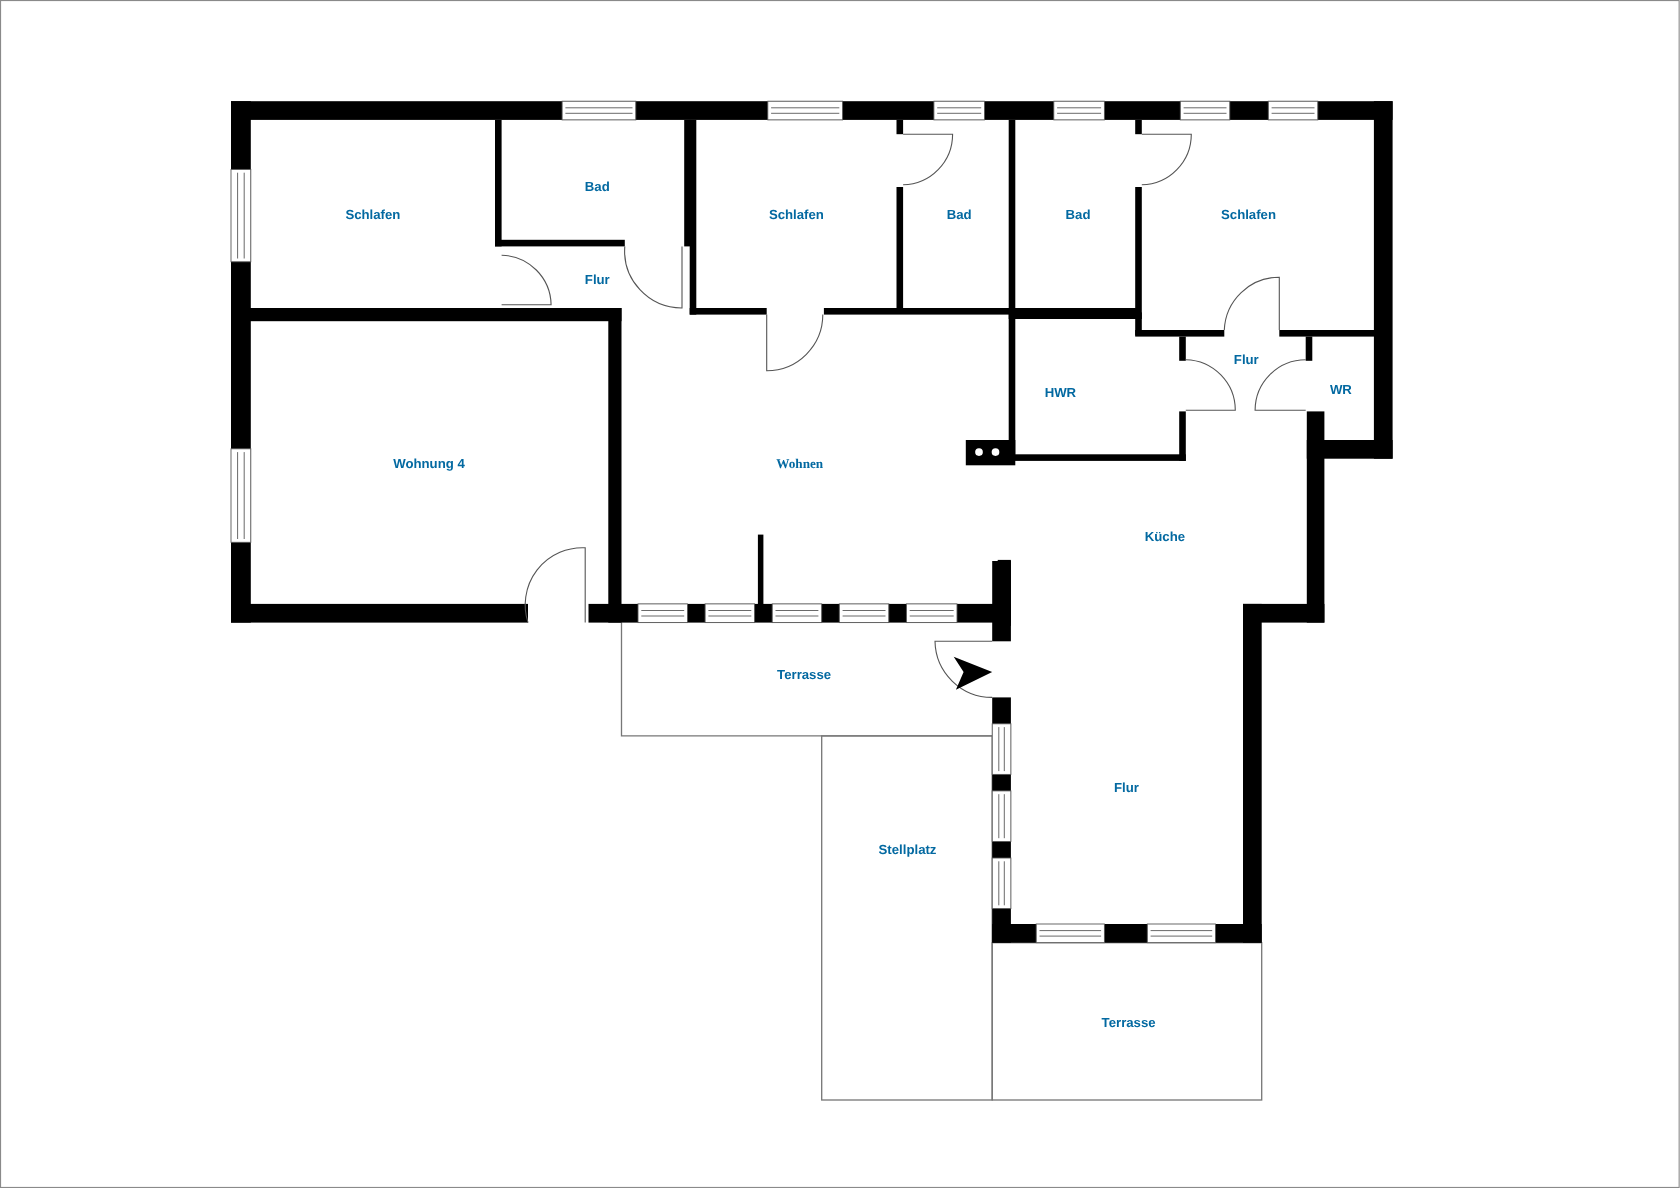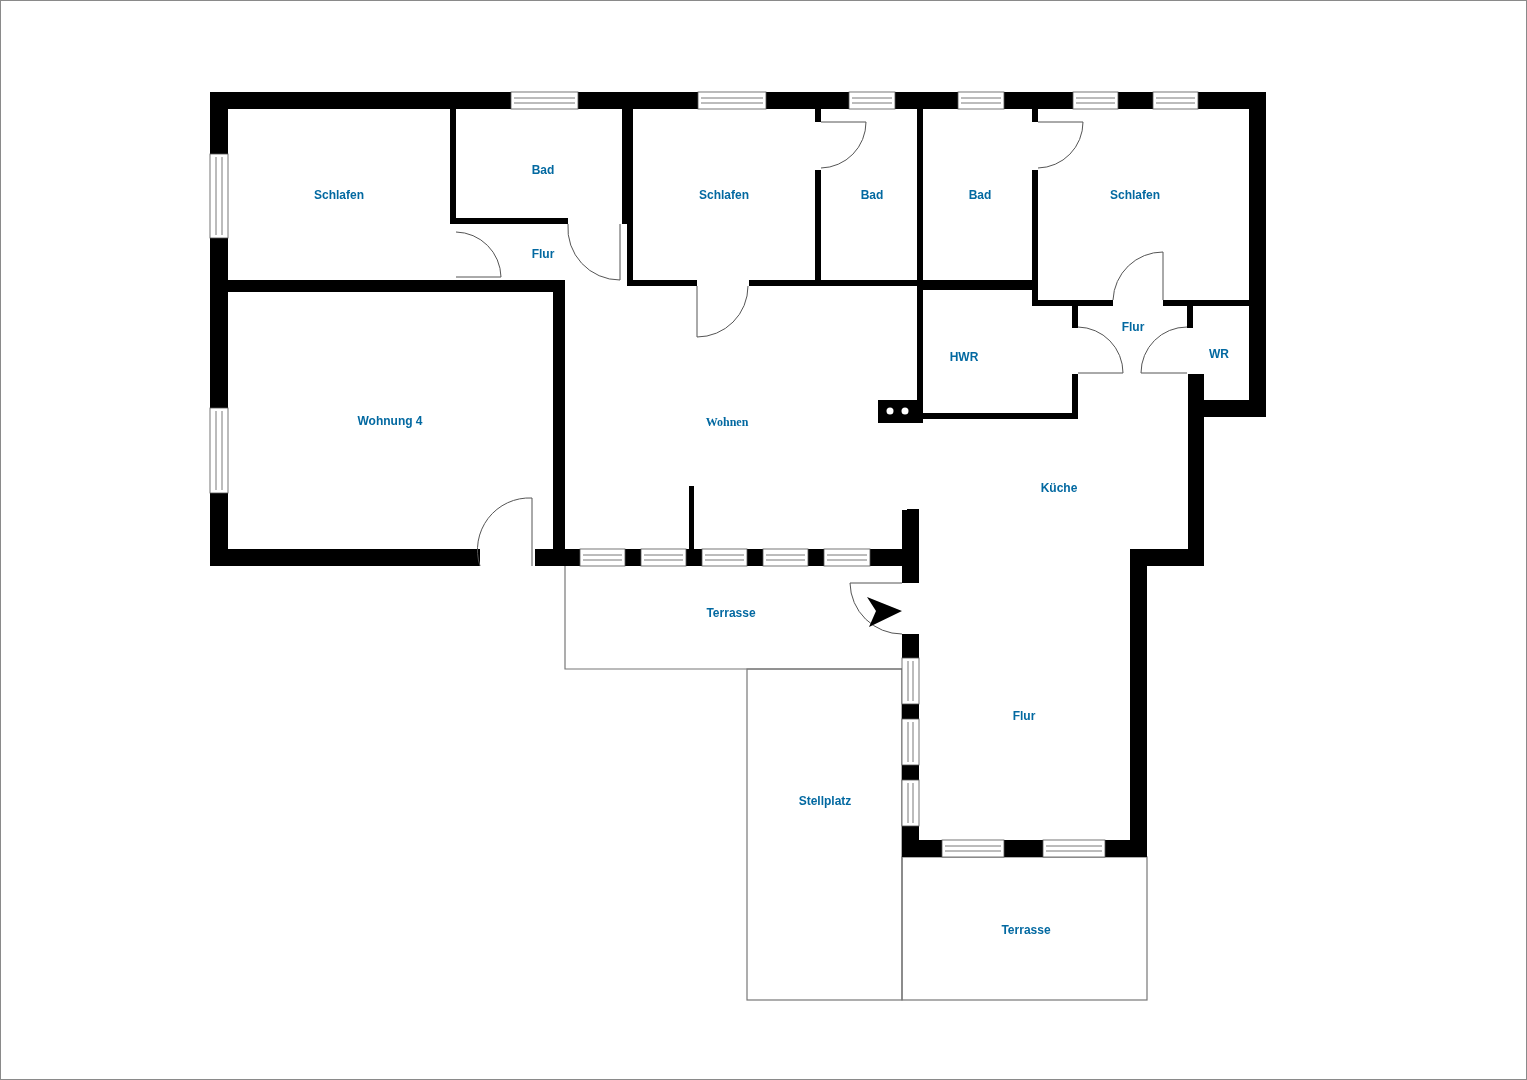--- a/index.html
+++ b/index.html
@@ -230,15 +230,15 @@
   <div class="room-label" style="left:980px;top:195px;">Bad</div>
   <div class="room-label" style="left:1135px;top:195px;">Schlafen</div>
   <div class="room-label" style="left:1133px;top:327px;">Flur</div>
   <div class="room-label" style="left:964px;top:357px;">HWR</div>
   <div class="room-label" style="left:1219px;top:354px;">WR</div>
   <div class="room-label" style="left:390px;top:421px;">Wohnung 4</div>
   <div class="room-label" style="left:727px;top:422px;font-family:Liberation Serif, serif;">Wohnen</div>
   <div class="room-label" style="left:1023px;top:488px;margin-left:36px;">Küche</div>
   <div class="room-label" style="left:731px;top:613px;">Terrasse</div>
   <div class="room-label" style="left:1024px;top:716px;">Flur</div>
-  <div class="room-label" style="left:825px;top:801px;text-align:right;">Stellplatz</div>
+  <div class="room-label" style="left:825px;top:772px;text-align:right;">Stellplatz</div>
   <div class="room-label" style="left:1026px;top:930px;">Terrasse</div>
 </div>
 
 </body></html>

